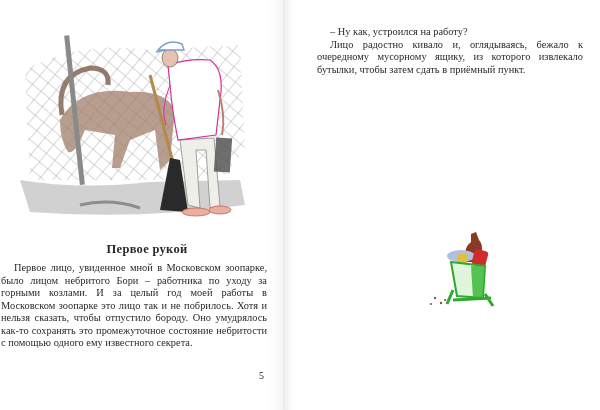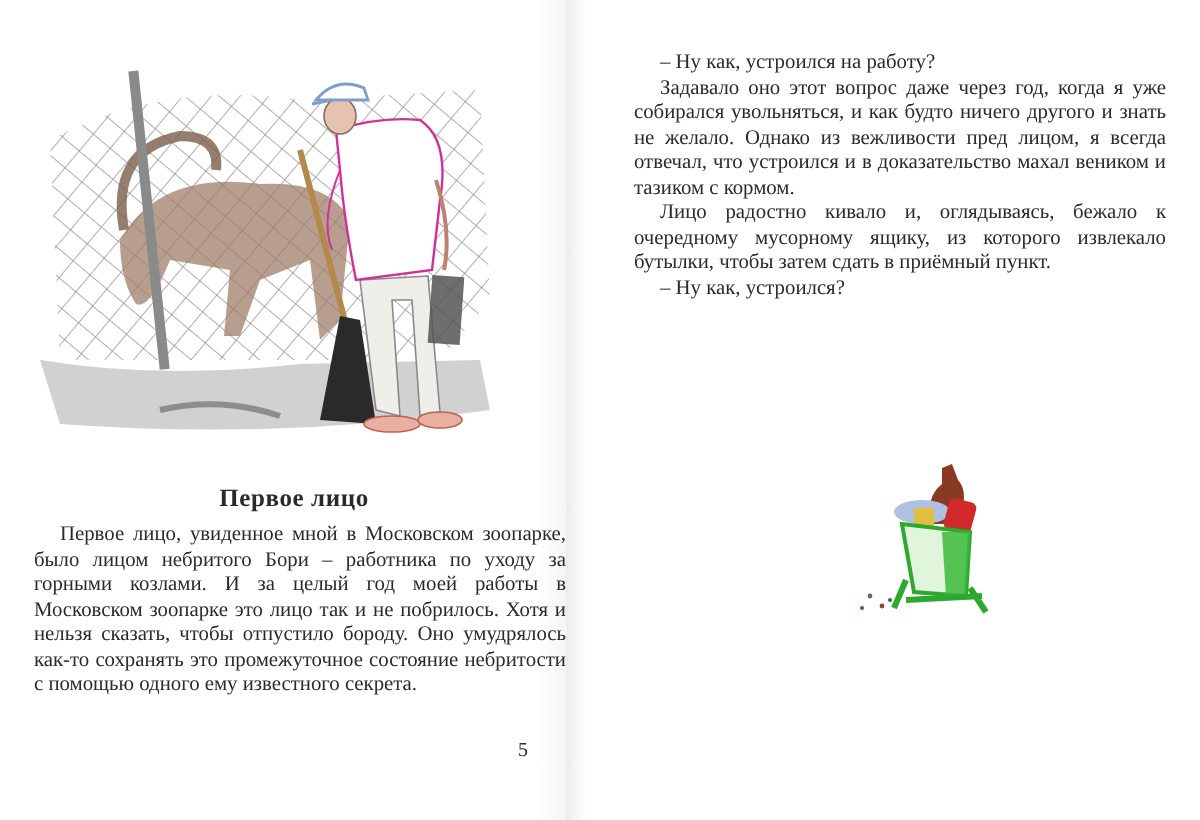--- a/index.html
+++ b/index.html
@@ -24,21 +24,21 @@
   .illus { position:absolute; left:20px; top:30px; width:230px; height:200px; }
   .heading {
     position:absolute; left:0; width:294px; top:242px; text-align:center;
     font-weight:bold; font-size:12.5px; letter-spacing:0.3px; margin:0;
   }
   .text {
     position:absolute; font-size:10.4px; line-height:12.55px; text-align:justify;
     text-align-last:left; hyphens:manual;
   }
   .text p { margin:0; text-indent:13px; }
-  .text-left { left:1px; top:262px; width:266px;margin-left:16px; }
+  .text-left { left:1px; top:262px; width:266px; }
   .text-right { left:34px; top:26px; width:266px; }
   .page-num { position:absolute; left:259px; top:370px; font-size:10px; }
   .bin { position:absolute; left:413px; top:228px; width:100px; height:82px; }
 </style>
 </head>
 <body>
 
 <div class="page page-left">
   <div class="spine-left"></div>
 
@@ -76,38 +76,36 @@
 
     <path d="M198 60 Q 206 85 202 105" stroke="#c08070" stroke-width="2" fill="none"></path>
     <rect x="195" y="108" width="16" height="34" fill="#555" opacity="0.85" transform="rotate(4 203 125)"></rect>
 
     <ellipse cx="150" cy="28" rx="8" ry="9" fill="#e6c2b0" stroke="#8a6a5a" stroke-width="0.8"></ellipse>
 
     <path d="M138 20 Q 148 8 162 14 L 164 20 Z" fill="#ffffff" stroke="#7f9fc8" stroke-width="1.4"></path>
     <path d="M136 22 L 146 20" stroke="#7f9fc8" stroke-width="1.6"></path>
   </svg>
 
-  <h2 class="heading">Первое лицо</h2>
+  <h2 class="heading">Первое рукой</h2>
 
   <div class="text text-left">
     <p>Первое лицо, увиденное мной в Московском зоопарке, было лицом небритого Бори – работника по уходу за горными козлами. И за целый год моей работы в Московском зоопарке это лицо так и не побрилось. Хотя и нельзя сказать, чтобы отпустило бороду. Оно умудрялось как-то сохранять это промежуточное состояние небритости с помощью одного ему известного секрета.</p>
   </div>
 
   <div class="page-num">5</div>
 </div>
 
 <div class="spine-line"></div>
 
 <div class="page page-right">
   <div class="spine-right"></div>
   <div class="text text-right">
     <p>– Ну как, устроился на работу?</p>
-    <p>Задавало оно этот вопрос даже через год, когда я уже собирался увольняться, и как будто ничего другого и знать не желало. Однако из вежливости пред лицом, я всегда отвечал, что устроился и в доказательство махал веником и тазиком с кормом.</p>
     <p>Лицо радостно кивало и, оглядываясь, бежало к очередному мусорному ящику, из которого извлекало бутылки, чтобы затем сдать в приёмный пункт.</p>
-    <p>– Ну как, устроился?</p>
   </div>
 </div>
 
 <svg class="bin" viewBox="0 0 100 82">
 
   <path d="M58 6 L 63 4 L 66 12 Q 72 18 66 34 L 52 34 Q 50 20 58 14 Z" fill="#8a3a24"></path>
 
   <ellipse cx="48" cy="28" rx="14" ry="6" fill="#b0c0e0"></ellipse>
   <rect x="60" y="22" width="14" height="16" rx="3" fill="#d02a2a" transform="rotate(15 67 30)"></rect>
   <rect x="44" y="26" width="10" height="10" fill="#e0c040"></rect>

